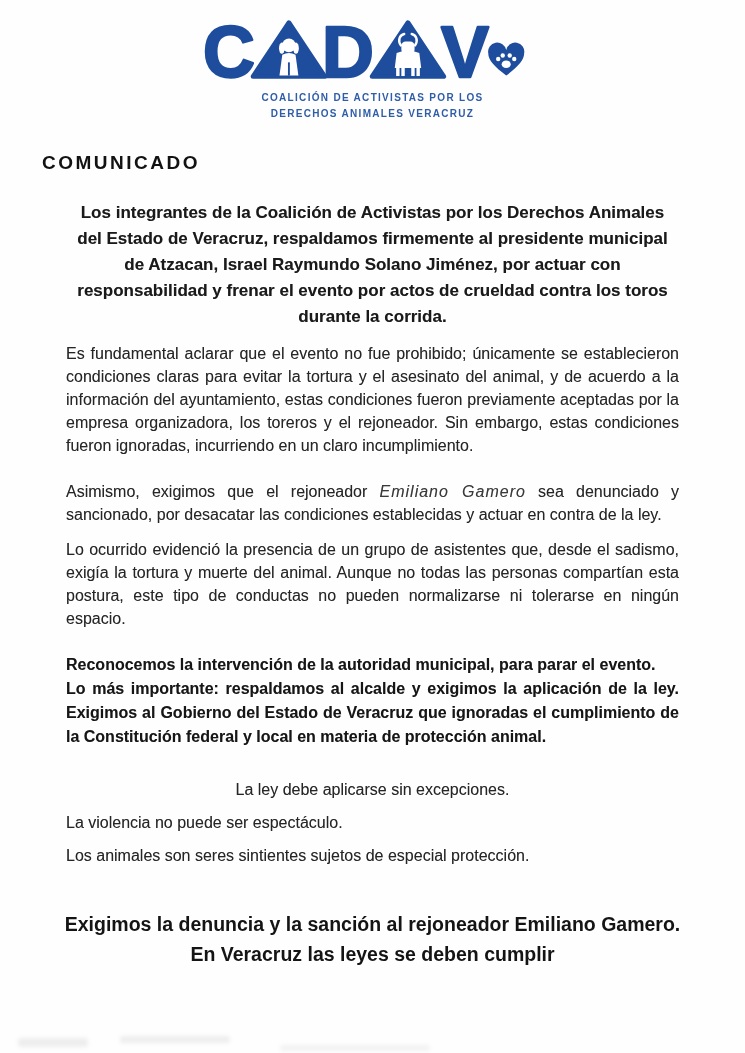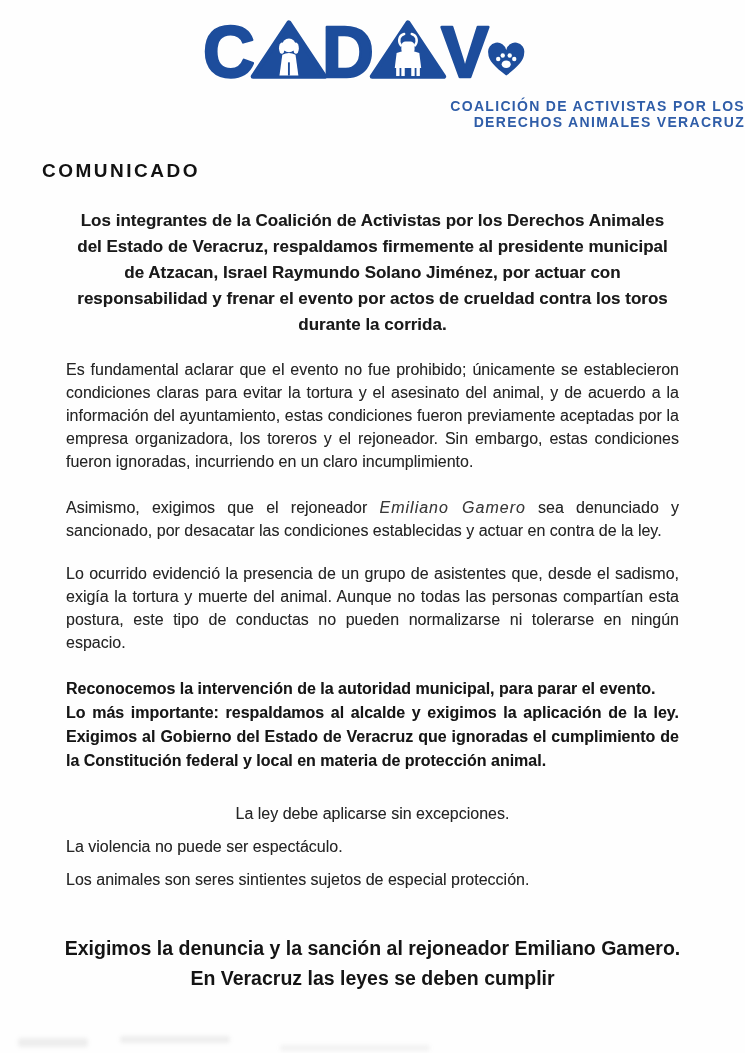--- a/index.html
+++ b/index.html
@@ -9,47 +9,47 @@
     margin:0 auto;
     background:#fefefe;
     font-family:"Liberation Sans", sans-serif;
     color:#232323;
     overflow:hidden;
   }
   
   .logo { padding-top:16px; text-align:center; }
   .wordmark-svg { display:block; margin:0 auto; }
   .logo-sub {
-    margin-top:12px;
+    margin-top:4px;
     color:#2f5da8;
     font-weight:bold;
-    font-size:14px;
+    font-size:10px;
     line-height:16px;
     letter-spacing:1.3px;
-    text-align:right;
+    text-align:center;
   }
   
   .heading {
     margin:30px 0 0 42px;
     font-size:19px;
     font-weight:bold;
     letter-spacing:2.5px;
     color:#121212;
   }
   .lead {
     margin:26px 74px 0;
     font-size:17px;
     line-height:26px;
     font-weight:bold;
     text-align:center;
     color:#1a1a1a;
     text-shadow:0 0 0.3px rgba(30,30,30,0.4);
   }
   .body-p {
-    margin:20px 66px 0;
+    margin:12px 66px 0;
     font-size:16px;
     line-height:23px;
     text-align:justify;
     color:#262626;
     text-shadow:0 0 0.3px rgba(40,40,40,0.35);
   }
   .group { margin:23px 66px 0; }
   .group p {
     margin:0;
     font-size:16px;

